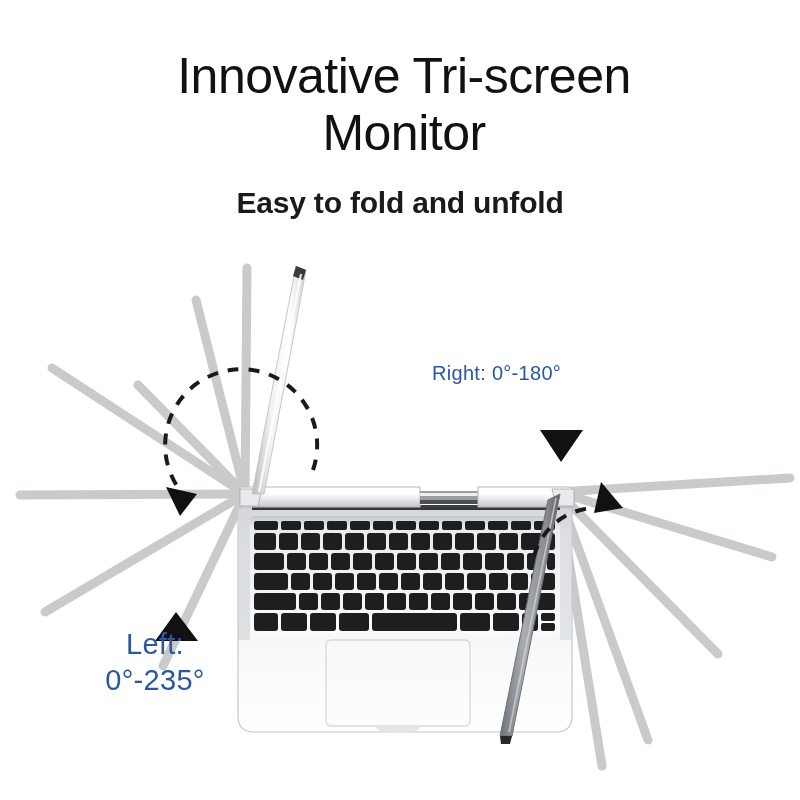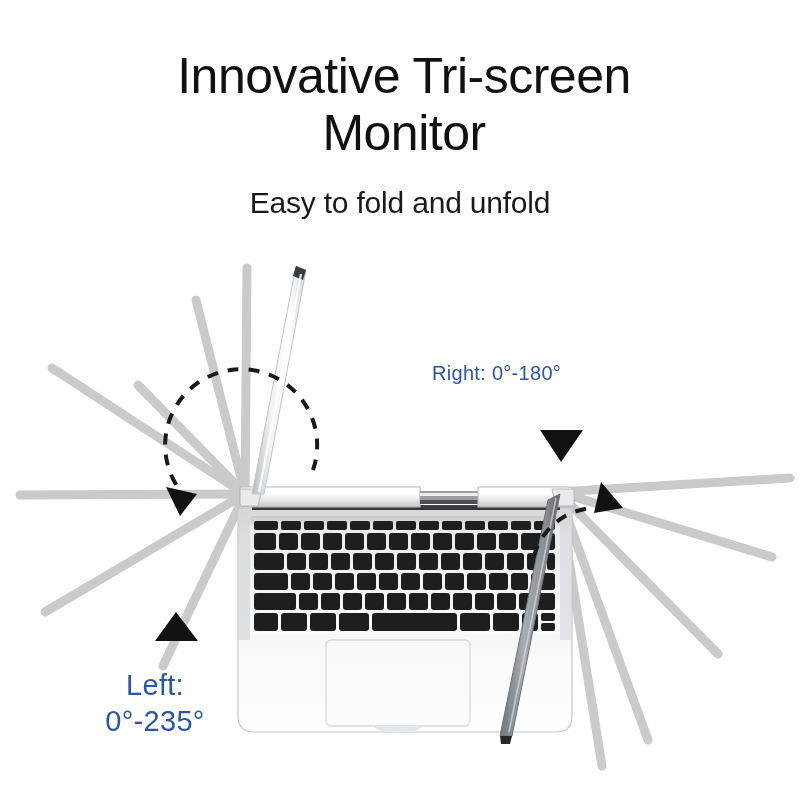--- a/index.html
+++ b/index.html
@@ -37,40 +37,40 @@
     white-space: pre-line;
   }
   .subhead {
     position: absolute;
     left: 0;
     top: 186px;
     width: 800px;
     text-align: center;
     color: #1a1a1a;
     font-size: 30px;
-    font-weight: 400;
+    font-weight: 700;
     letter-spacing: -0.2px;
   }
 
   
   .ann {
     position: absolute;
     color: #2c57a0;
     font-weight: 400;
     white-space: pre-line;
   }
   .ann-right {
     left: 432px;
     top: 362px;
     font-size: 20px;
     letter-spacing: 0.3px;
   }
   .ann-left {
     left: 60px;
-    top: 668px;
+    top: 627px;
     width: 190px;
     text-align: center;
     font-size: 29px;
     line-height: 1.24;
     letter-spacing: 0.3px;
   }
 
   
   #figure {
     position: absolute;

